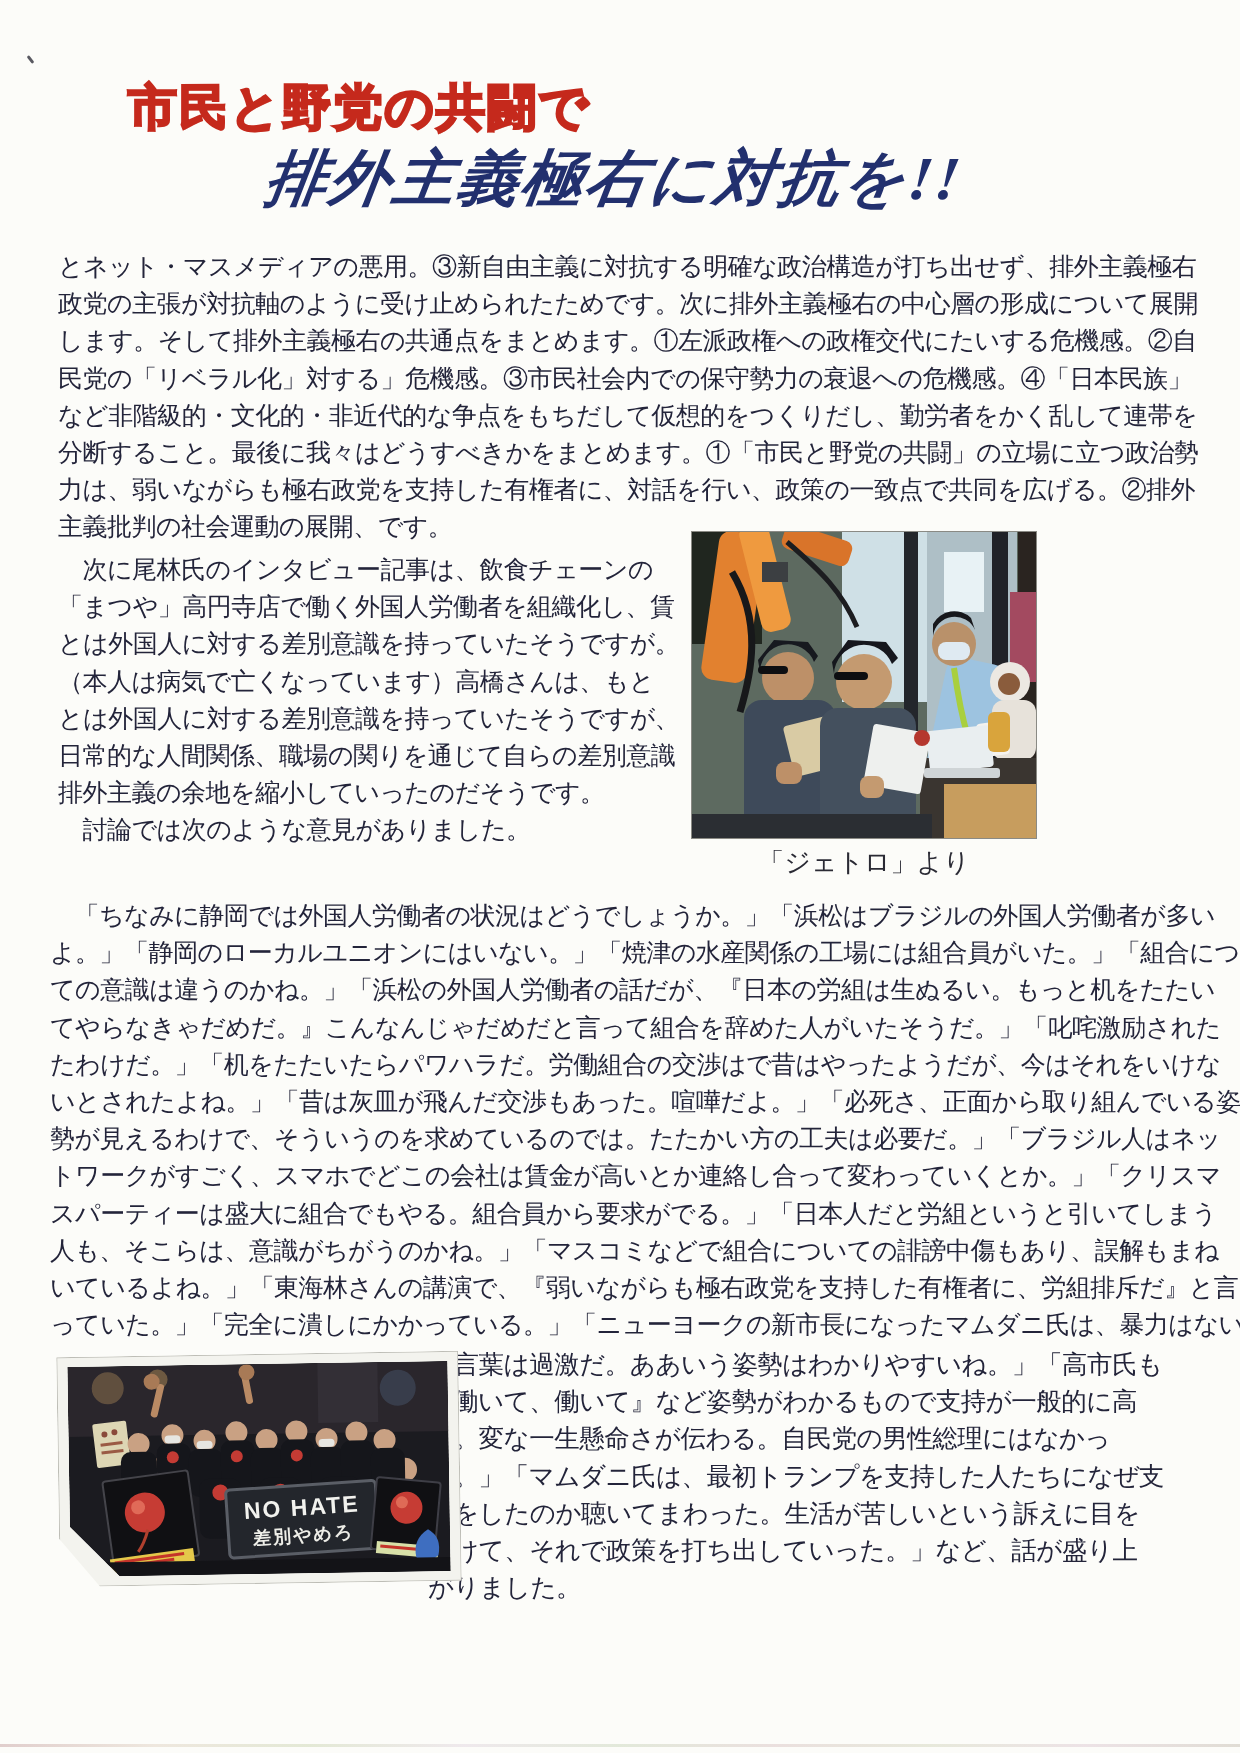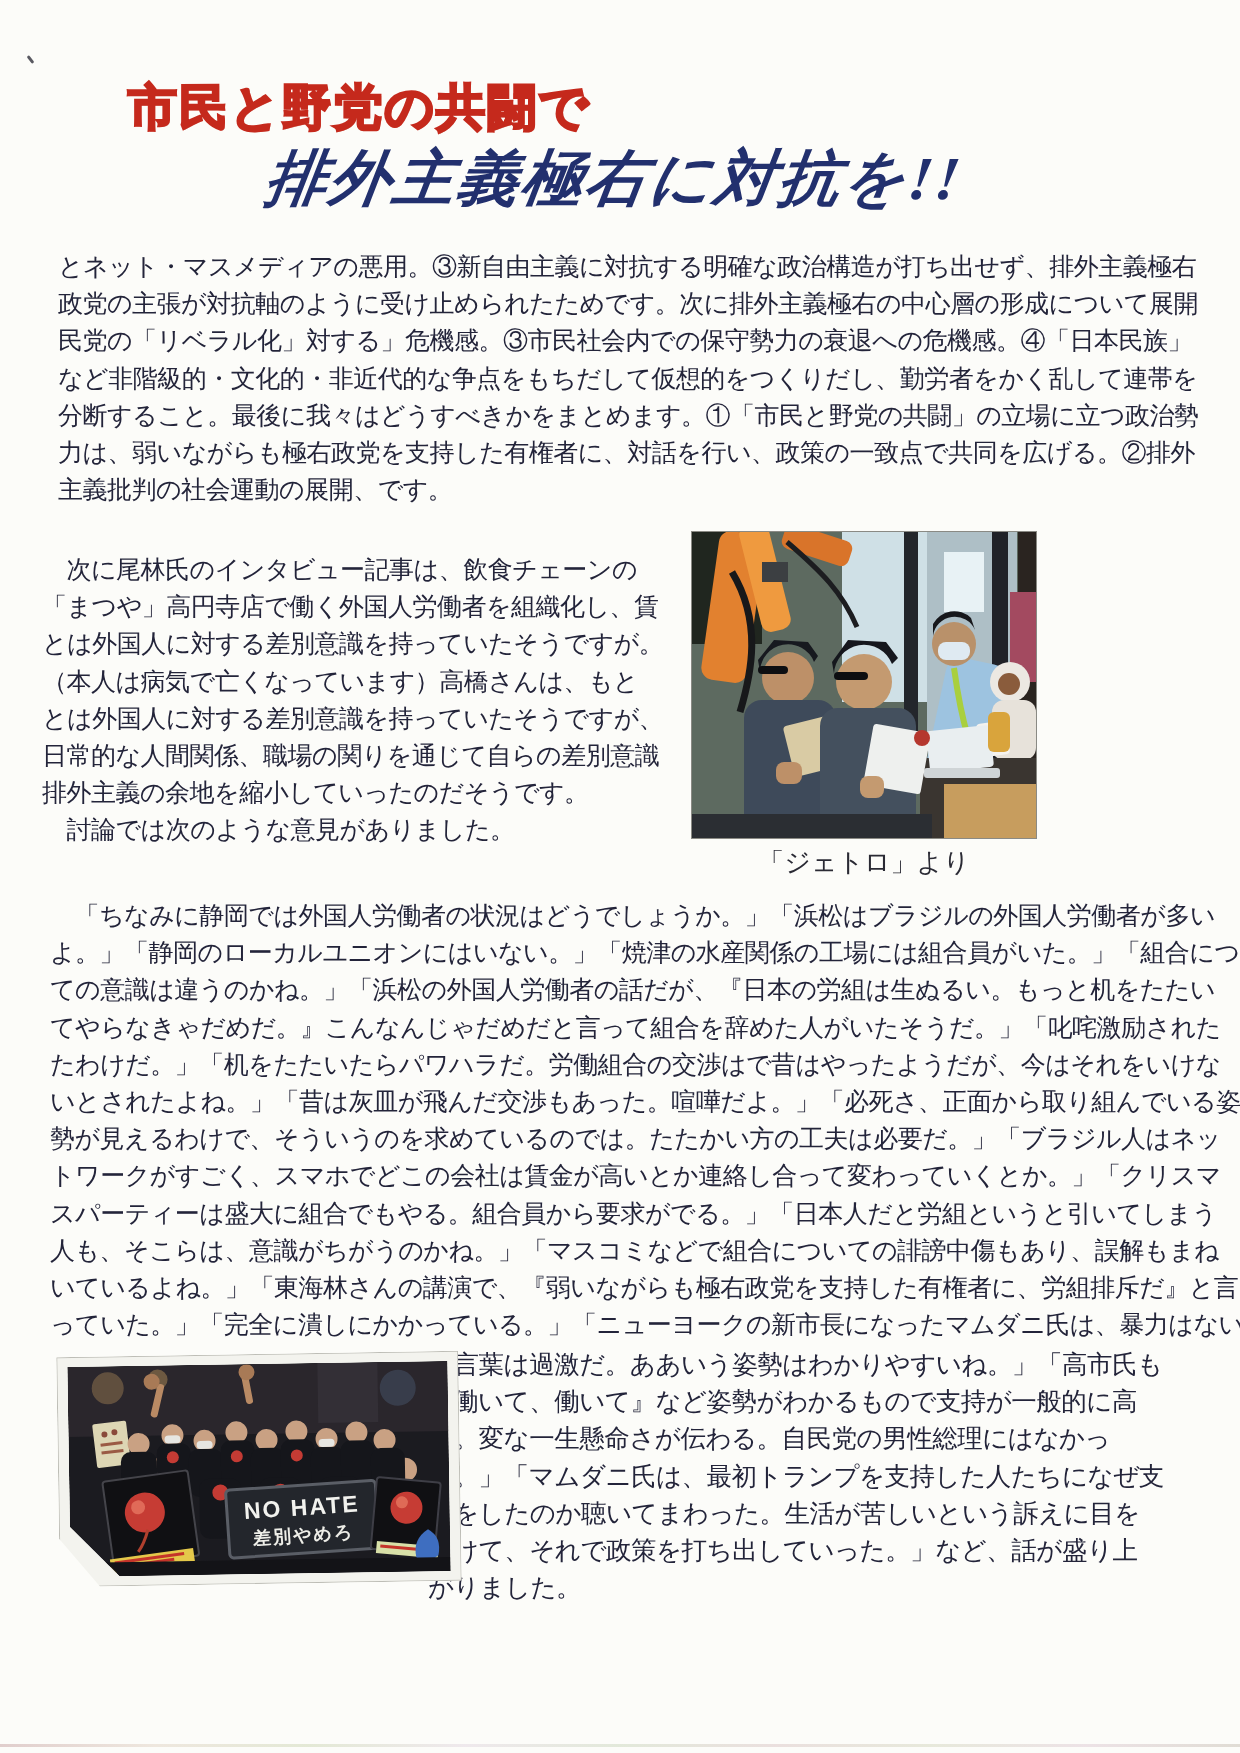--- a/index.html
+++ b/index.html
@@ -25,21 +25,21 @@
   .title-blue {
     position:absolute; left:266px; top:136px;
     font-family:"Liberation Serif","DejaVu Serif",serif;
     font-style:italic; font-weight:600; font-size:61px; line-height:86px;
     letter-spacing:3px; color:#22306e; transform:skewX(-8deg);
     white-space:nowrap;
   }
   .textblock { position:absolute; font-size:25px; line-height:37.2px; letter-spacing:-0.5px; }
   .textblock > div { white-space:nowrap; }
   #para1      { left:58px;  top:248px;  width:1140px; }
-  #para2      { left:42px;  top:551px;  width:640px;  }
+  #para2      { left:58px;  top:551px;  width:640px;  }
   #discussion { left:50px;  top:897px;  width:1140px; }
   #wrapcol    { left:428px; top:1346px; width:775px;  font-size:25.5px; }
 
   
   .photo1-frame {
     position:absolute; left:692px; top:532px; width:344px; height:306px;
     background:#556; outline:1px solid #8a8a84; overflow:hidden;
   }
   .photo1-frame svg { display:block; }
   .photo1-caption {
@@ -69,20 +69,21 @@
 <div class="page">
 
   <div class="corner-mark"></div>
 
   <div class="title-red">市民と野党の共闘で</div>
   <div class="title-blue">排外主義極右に対抗を!!</div>
 
   <div class="textblock" id="para1">
       <div>とネット・マスメディアの悪用。③新自由主義に対抗する明確な政治構造が打ち出せず、排外主義極右</div>
       <div>政党の主張が対抗軸のように受け止められたためです。次に排外主義極右の中心層の形成について展開</div>
+      <div>します。そして排外主義極右の共通点をまとめます。①左派政権への政権交代にたいする危機感。②自</div>
       <div>民党の「リベラル化」対する」危機感。③市民社会内での保守勢力の衰退への危機感。④「日本民族」</div>
       <div>など非階級的・文化的・非近代的な争点をもちだして仮想的をつくりだし、勤労者をかく乱して連帯を</div>
       <div>分断すること。最後に我々はどうすべきかをまとめます。①「市民と野党の共闘」の立場に立つ政治勢</div>
       <div>力は、弱いながらも極右政党を支持した有権者に、対話を行い、政策の一致点で共同を広げる。②排外</div>
       <div>主義批判の社会運動の展開、です。</div>
     </div>
 
   <div class="textblock" id="para2">
       <div>　次に尾林氏のインタビュー記事は、飲食チェーンの</div>
       <div>「まつや」高円寺店で働く外国人労働者を組織化し、賃</div>

